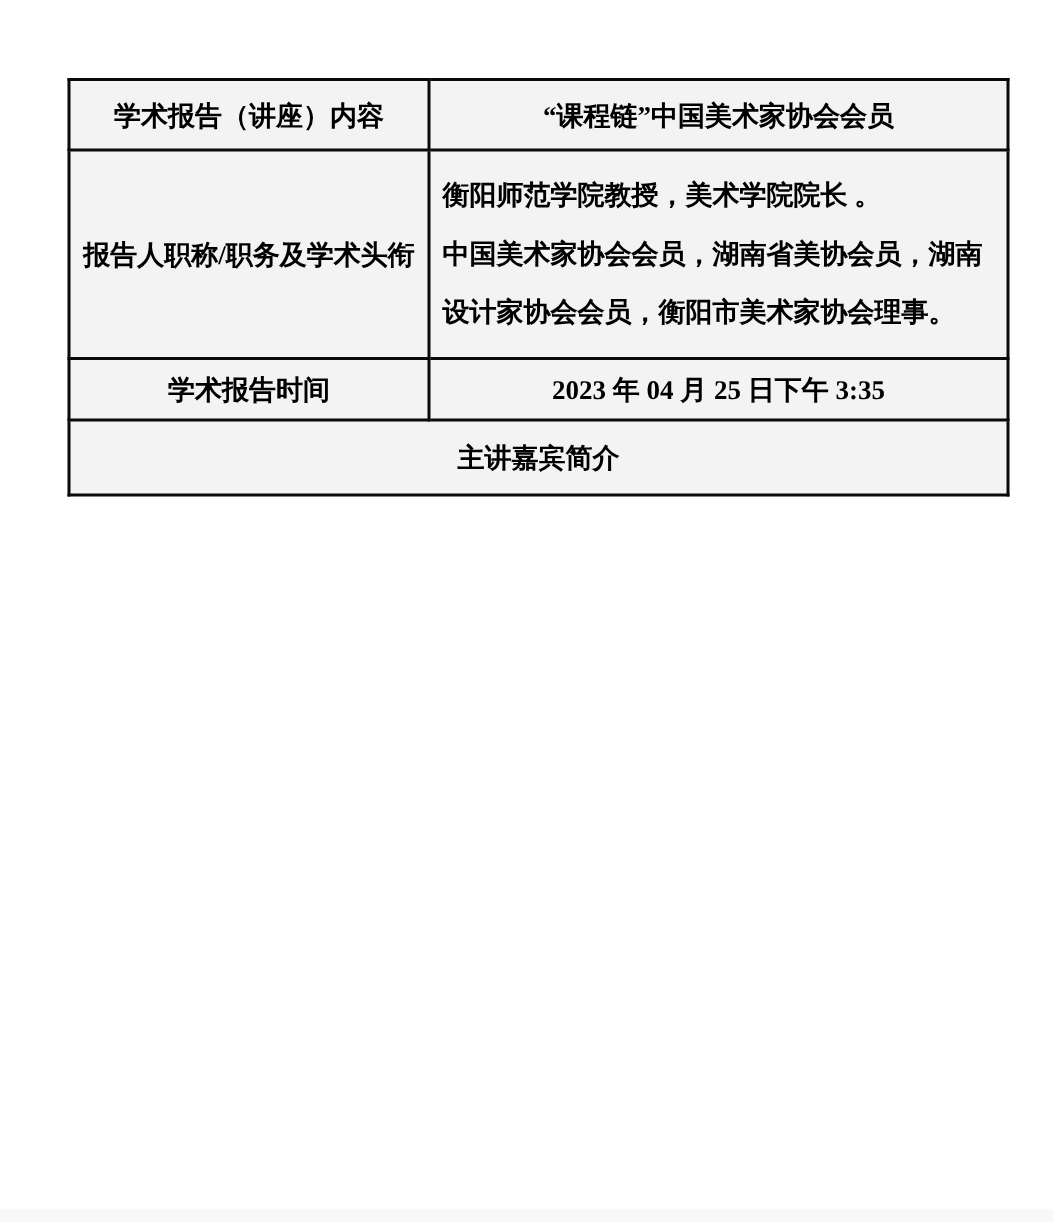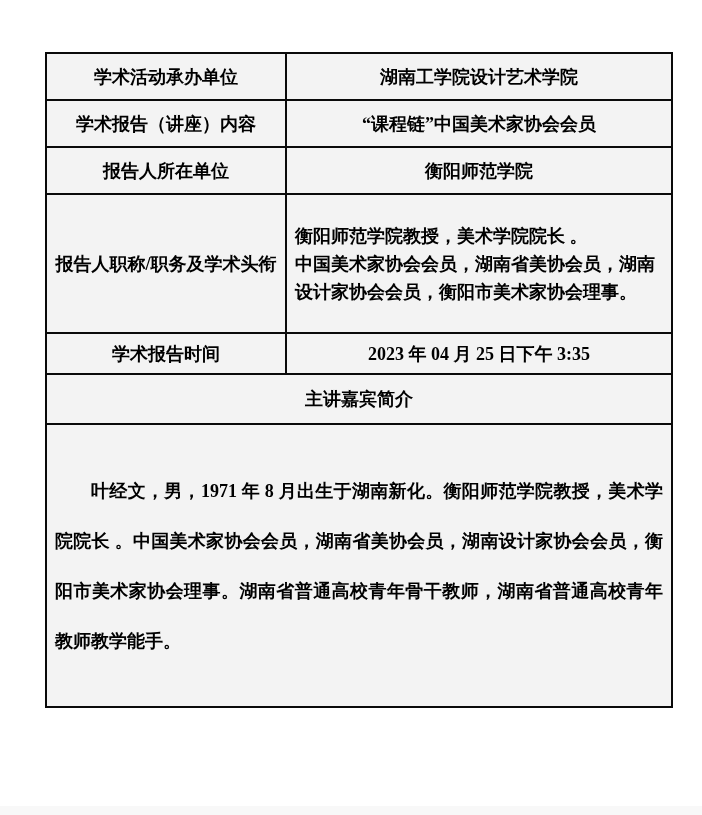--- a/index.html
+++ b/index.html
@@ -47,21 +47,21 @@
   td.label { text-align: center; }
   td.value { text-align: center; }
   td.label-left {
     text-align: center;
     line-height: 30px;
     padding-left: 10px;
     padding-right: 6px;
   }
   td.value-left {
     text-align: left;
-    line-height: 28px;
+    line-height: 39px;
     white-space: pre-line;
     vertical-align: middle;
     padding-left: 12px;
     padding-right: 10px;
   }
   td.section-header {
     text-align: center;
     font-size: 19px;
   }
   td.bio-cell {
@@ -86,44 +86,33 @@
 <div class="page">
 
 
   <table class="info-table">
     <colgroup>
         <col class="c1">
         <col class="c2">
       </colgroup>
     <tbody>
       <tr class="r-std">
-        <td class="label">学术活动承办单位</td>
-        <td class="value">湖南工学院设计艺术学院</td>
-      </tr>
-      <tr class="r-std">
         <td class="label">学术报告（讲座）内容</td>
         <td class="value">“课程链”中国美术家协会会员</td>
-      </tr>
-      <tr class="r-std">
-        <td class="label">报告人所在单位</td>
-        <td class="value">衡阳师范学院</td>
       </tr>
       <tr class="r-title5">
         <td class="label-left">报告人职称/职务及学术头衔</td>
         <td class="value-left">衡阳师范学院教授，美术学院院长 。
 中国美术家协会会员，湖南省美协会员，湖南设计家协会会员，衡阳市美术家协会理事。</td>
       </tr>
       <tr class="r-time">
         <td class="label">学术报告时间</td>
         <td class="value">2023 年 04 月 25 日下午 3:35</td>
       </tr>
       <tr class="r-sect">
         <td class="section-header" colspan="2">主讲嘉宾简介</td>
       </tr>
-      <tr class="r-bio">
-        <td class="bio-cell" colspan="2">叶经文，男，1971 年 8 月出生于湖南新化。衡阳师范学院教授，美术学院院长 。中国美术家协会会员，湖南省美协会员，湖南设计家协会会员，衡阳市美术家协会理事。湖南省普通高校青年骨干教师，湖南省普通高校青年教师教学能手。</td>
-      </tr>
     </tbody>
   </table>
 
   <div class="bottom-strip"></div>
 
 </div>
 
 </body></html>

